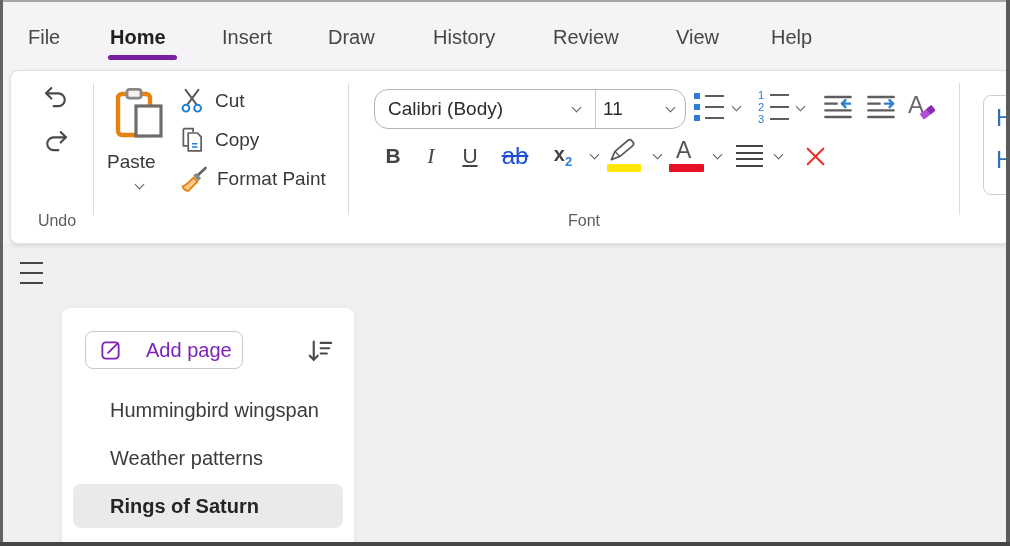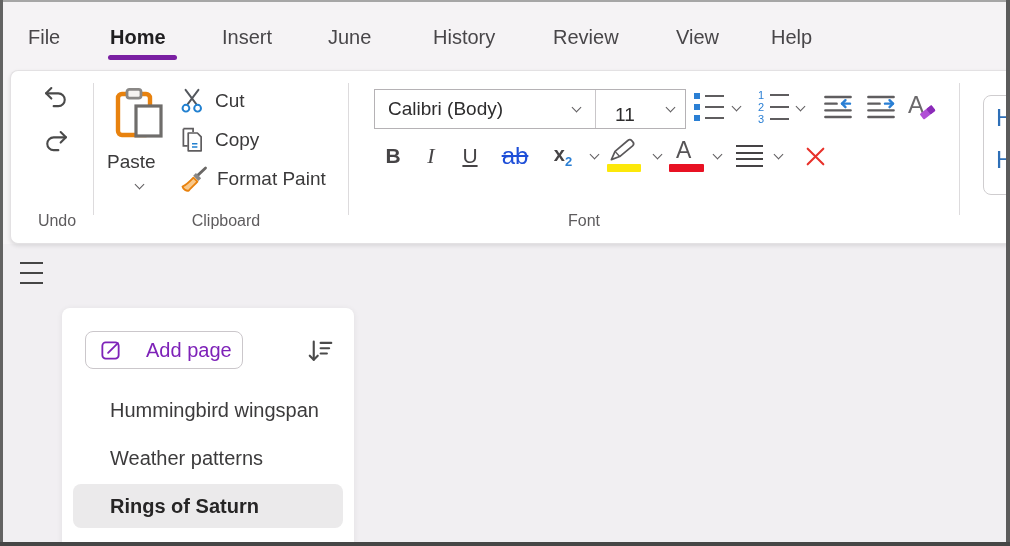--- a/index.html
+++ b/index.html
@@ -32,21 +32,21 @@
   .group-label { position:absolute; top:141px; font-size:16px; color:#5e5c5e; text-align:center; }
   .rbtn { position:absolute; display:flex; align-items:center; justify-content:center; border-radius:4px; cursor:default; }
   .rbtn-label { font-size:19px; color:#3a393a; white-space:nowrap; }
 
   .chev { display:inline-block; width:7px; height:7px; border-right:1.7px solid #5f5d5f;
           border-bottom:1.7px solid #5f5d5f; transform:rotate(45deg); }
   .chev-abs { position:absolute; }
 
   
   .font-box { position:absolute; left:363px; top:18px; width:312px; height:40px;
-              border:1px solid #b5b2b5; border-radius:0; background:#fff; }
+              border:1px solid #b5b2b5; border-radius:14px; background:#fff; }
   .font-box .split { position:absolute; left:220px; top:0; width:1px; height:38px; background:#c9c6c9; }
   .sel-text { position:absolute; font-size:19px; color:#2d2c2d; top:8px; }
 
   
   .glyph { font-size:21px; color:#464446; }
   .g-bold { font-weight:700; }
   .g-italic { font-family:"Liberation Serif", serif; font-style:italic; font-size:22px; }
   .g-under { text-decoration:underline; }
   .g-strike { font-size:24px; text-decoration:line-through; color:#1d4ed8; }
   .g-sub { font-weight:700; font-size:20px; }
@@ -102,21 +102,21 @@
 </style>
 </head>
 <body>
 
 <div class="screen">
 
   <nav>
     <div class="menu-item" style="left:28px">File</div>
     <div class="menu-item active" style="left:110px">Home</div>
     <div class="menu-item" style="left:222px">Insert</div>
-    <div class="menu-item" style="left:328px">June</div>
+    <div class="menu-item" style="left:328px">Draw</div>
     <div class="menu-item" style="left:433px">History</div>
     <div class="menu-item" style="left:553px">Review</div>
     <div class="menu-item" style="left:676px">View</div>
     <div class="menu-item" style="left:771px">Help</div>
     <div class="menu-underline"></div>
   </nav>
 
   <div class="lower-bg"></div>
 
   <div class="ribbon">
@@ -180,32 +180,31 @@
       <span>
         <svg width="30" height="28" viewBox="0 0 26 24" fill="none">
           <path d="M23 2.5 L15.5 9.5" stroke="#6a6866" stroke-width="2.4" stroke-linecap="round"></path>
           <path d="M13.5 8 L18 12.5" stroke="#8a8886" stroke-width="3.4"></path>
           <path d="M3 18.5 C5.5 17.5 9.5 14 12.5 10.8 L16 14.2 C13 17.5 9.5 20.5 8.5 22 C6.5 22.6 3.6 21 3 18.5 Z" fill="#f9c88a" stroke="#e8820e" stroke-width="1.6" stroke-linejoin="round"></path>
         </svg>
       </span>
       <span class="rbtn-label">Format Paint</span>
     </div>
 
-    <div class="group-label" style="left:150px; width:130px;">Clipboard</div>
 
     <div class="rdiv" style="left:337px;"></div>
 
     <div class="font-box">
       <div class="abs" style="left:0; top:0; width:220px; height:38px; cursor:default;">
         <span class="sel-text" style="left:13px;">Calibri (Body)</span>
         <span class="chev chev-abs" style="left:198px; top:14px;"></span>
       </div>
       <div class="split"></div>
       <div class="abs" style="left:220px; top:0; width:92px; height:38px; cursor:default;">
-        <span class="sel-text" style="left:20px;margin-top:6px;">11</span>
+        <span class="sel-text" style="left:8px;">11</span>
         <span class="chev chev-abs" style="left:72px; top:14px;"></span>
       </div>
     </div>
 
     <div class="rbtn" style="left:678px; top:18px; width:40px; height:36px;">
       <span class="icon-bullets">
         <span class="row">
             <span class="sq"></span>
             <span class="ln"></span>
           </span>

